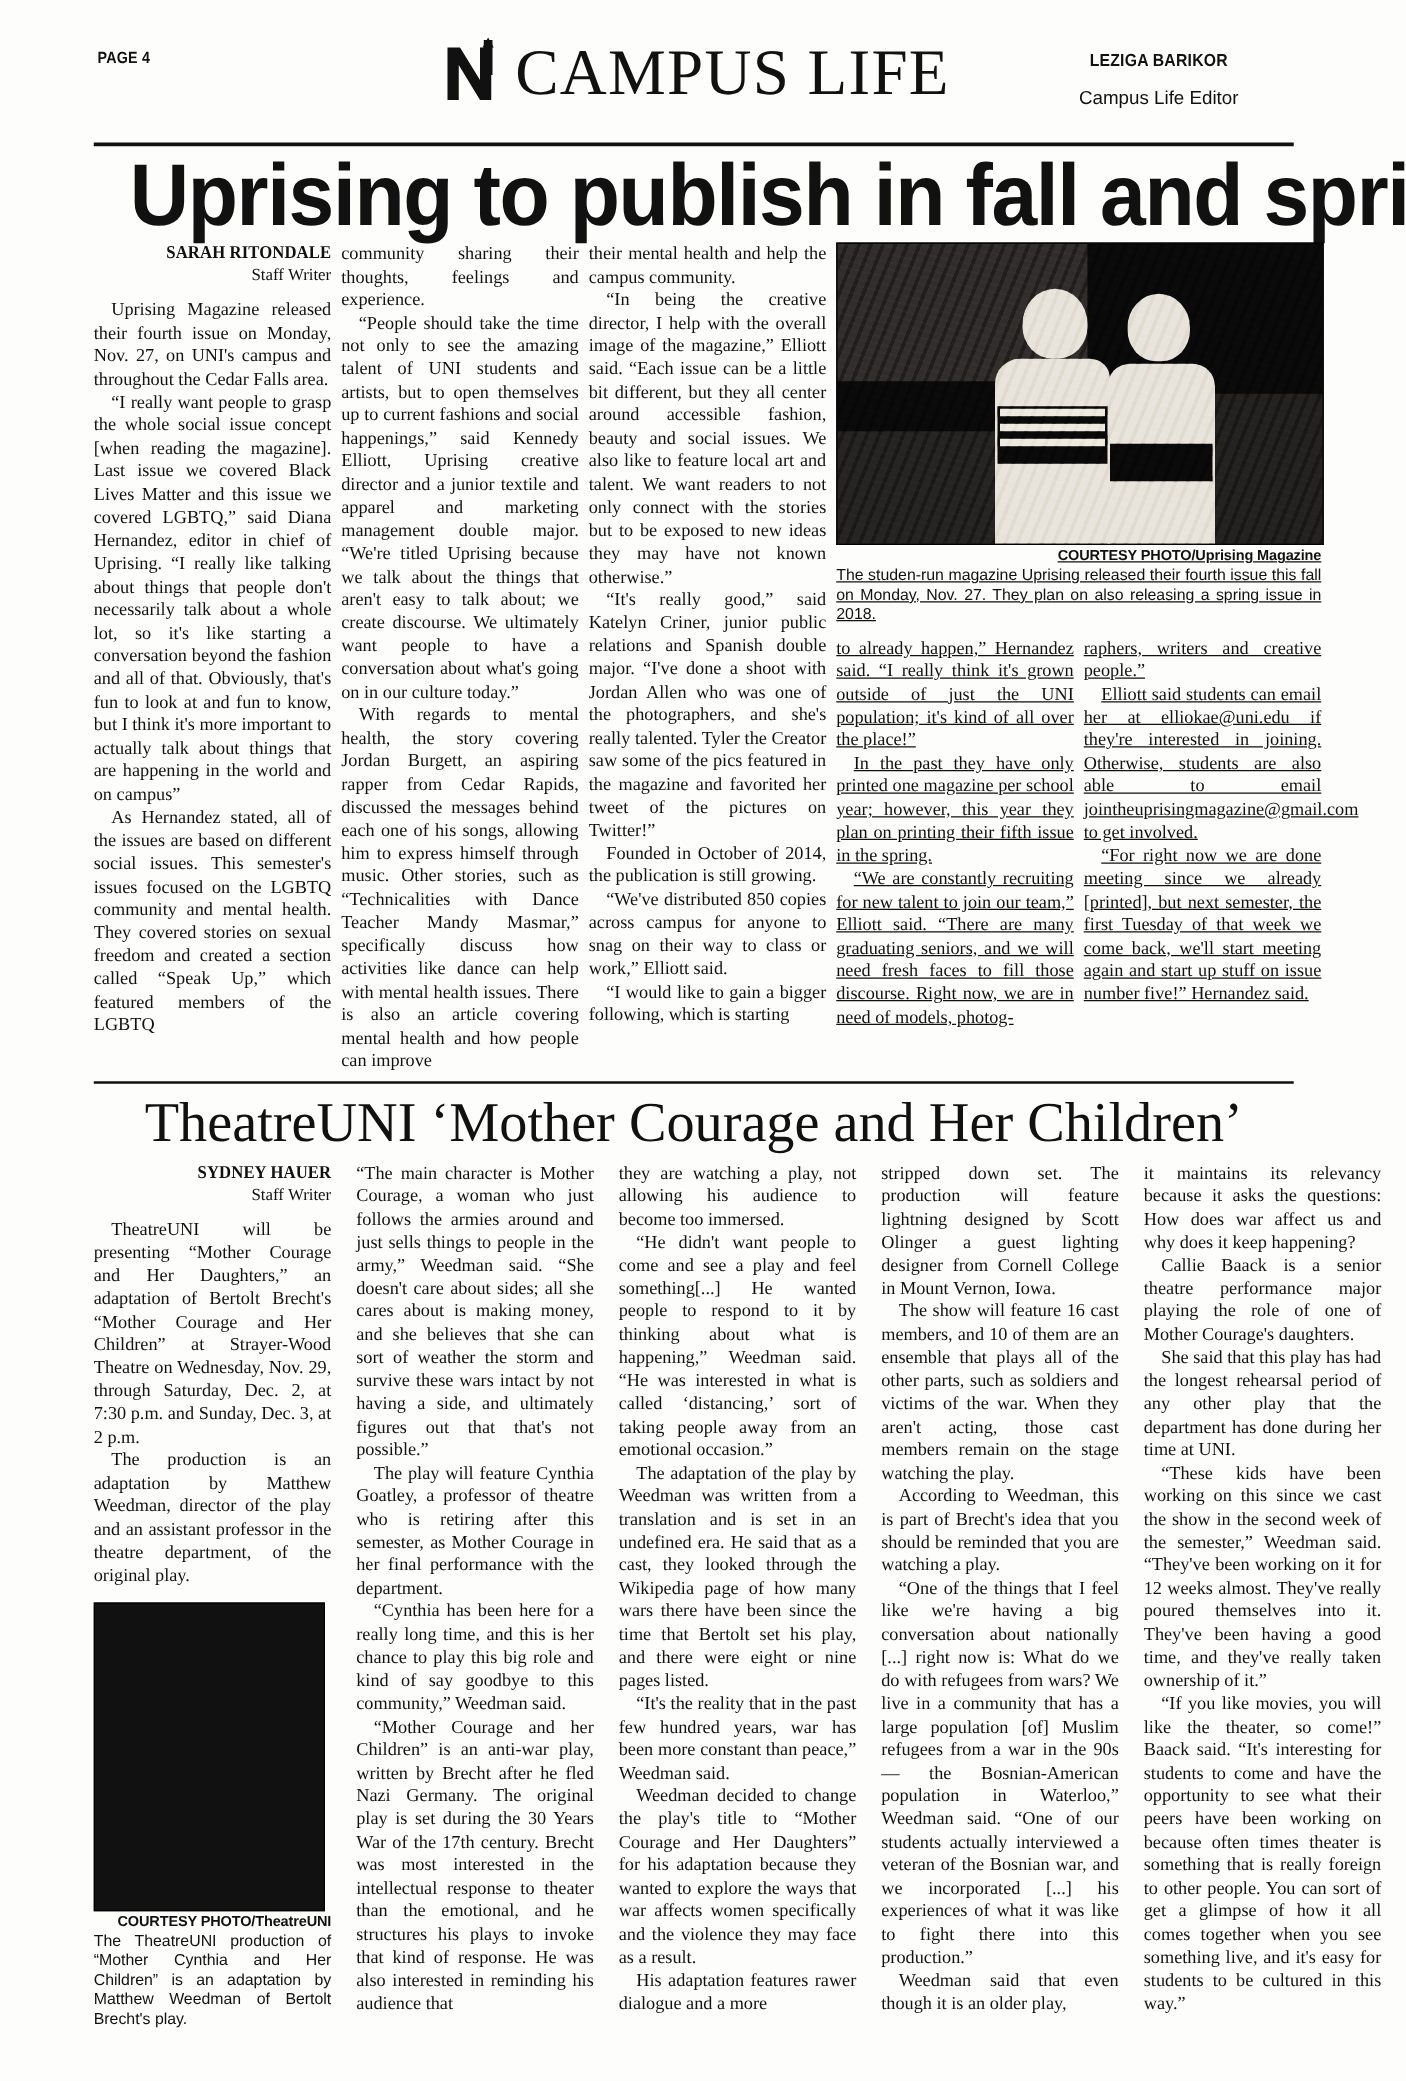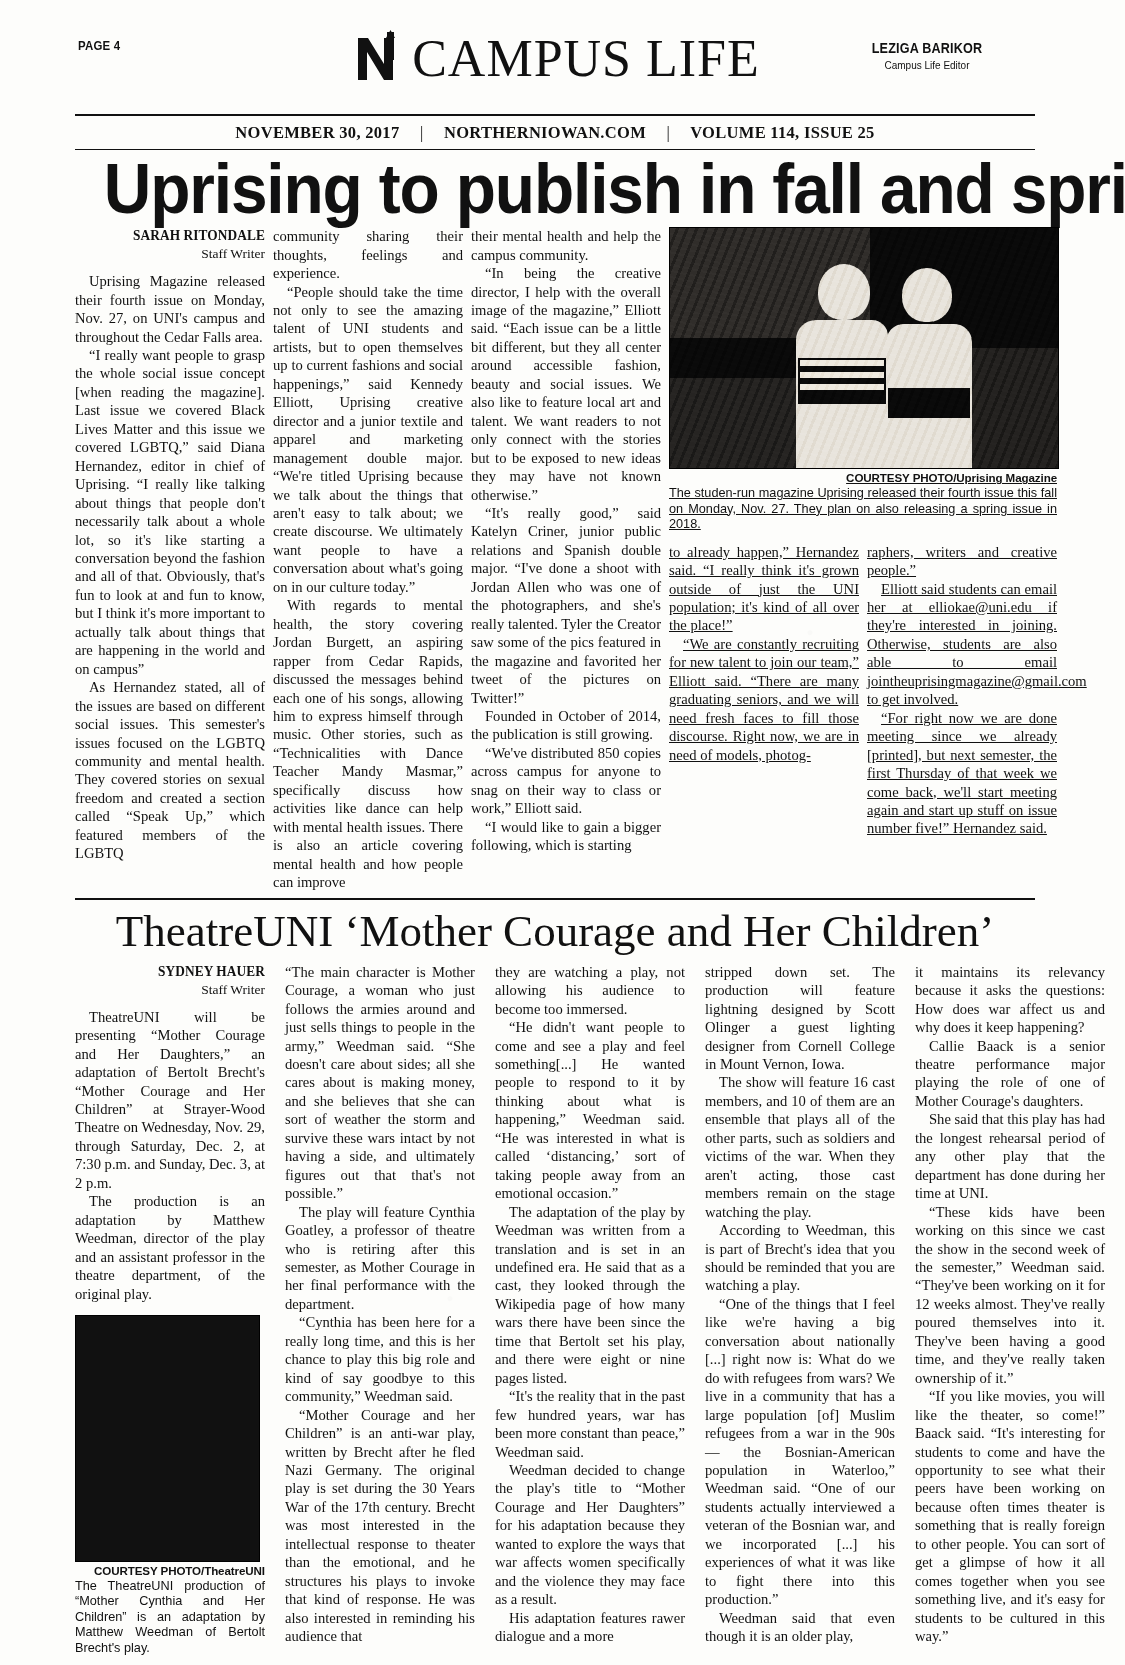--- a/index.html
+++ b/index.html
@@ -44,21 +44,21 @@
   .flag-title{
     font-family:"Liberation Serif", serif;
     font-size:52px;font-weight:normal;letter-spacing:1px;
     line-height:1;
   }
   .editor{
     position:absolute;right:3px;top:40px;text-align:center;width:210px;
     font-family:"Liberation Sans", sans-serif;
   }
   .editor-name{font-weight:bold;font-size:14px;letter-spacing:0.2px;transform:scaleX(0.9);transform-origin:center;}
-  .editor-role{font-size:10px;margin-top:4px;}
+  .editor-role{font-size:15px;margin-top:14px;}
   .rule-heavy{border-top:2.5px solid #111;margin-top:6px;}
   .dateline{
     text-align:center;
     font-family:"Liberation Serif", serif;
     font-weight:bold;font-size:16.5px;
     letter-spacing:0.3px;
     padding:7px 0 6px;
   }
   .dateline span.sep{padding:0 16px;font-weight:normal;}
   .rule-thin{border-top:1.6px solid #111;}
@@ -180,27 +180,20 @@
     </div>
 
     <div class="editor">
       <div class="editor-name">LEZIGA BARIKOR</div>
       <div class="editor-role">Campus Life Editor</div>
     </div>
   </div>
 
   <div class="rule-heavy"></div>
 
-  <div class="dateline">
-    <span>NOVEMBER 30, 2017</span>
-    <span class="sep">|</span>
-    <span>NORTHERNIOWAN.COM</span>
-    <span class="sep">|</span>
-    <span>VOLUME 114, ISSUE 25</span>
-  </div>
 
   <div class="rule-thin"></div>
 
   <h1 class="headline1">Uprising to publish in fall and spring</h1>
 
   <div class="story1">
 
     <div class="col">
       <div class="byline">
         <span class="name">SARAH RITONDALE</span>
@@ -242,26 +235,27 @@
         <div class="ph-mid" style="left:0;top:150px;width:126px;height:90px;opacity:.45;"></div>
         <div class="ph-mid" style="left:302px;top:120px;width:86px;height:120px;opacity:.4;"></div>
         <div class="ph-grain"></div>
       </div>
       <div class="credit">COURTESY PHOTO/Uprising Magazine</div>
       <div class="caption">The studen-run magazine Uprising released their fourth issue this fall on Monday, Nov. 27. They plan on also releasing a spring issue in 2018.</div>
 
       <div class="story1 jump" style="grid-template-columns:190px 190px;column-gap:8px;">
         <div class="col">
           <p class="body noind">to already happen,” Hernandez said. “I really think it's grown outside of just the UNI population; it's kind of all over the place!”</p>
+          <p class="body">In the past they have only printed one magazine per school year; however, this year they plan on printing their fifth issue in the spring.</p>
           <p class="body">“We are constantly recruiting for new talent to join our team,” Elliott said. “There are many graduating seniors, and we will need fresh faces to fill those discourse. Right now, we are in need of models, photog-</p>
         </div>
         <div class="col">
           <p class="body noind">raphers, writers and creative people.”</p>
           <p class="body">Elliott said students can email her at elliokae@uni.edu if they're interested in joining. Otherwise, students are also able to email jointheuprisingmagazine@gmail.com to get involved.</p>
-          <p class="body">“For right now we are done meeting since we already [printed], but next semester, the first Thursday of that week we come back, we'll start meeting again and start up stuff on issue number five!” Hernandez said.</p>
+          <p class="body">“For right now we are done meeting since we already [printed], but next semester, the first Tuesday of that week we come back, we'll start meeting again and start up stuff on issue number five!” Hernandez said.</p>
         </div>
       </div>
     </div>
 
   </div>
 
   <div class="div-rule"></div>
 
   <h1 class="headline2">TheatreUNI ‘Mother Courage and Her Children’</h1>
 

